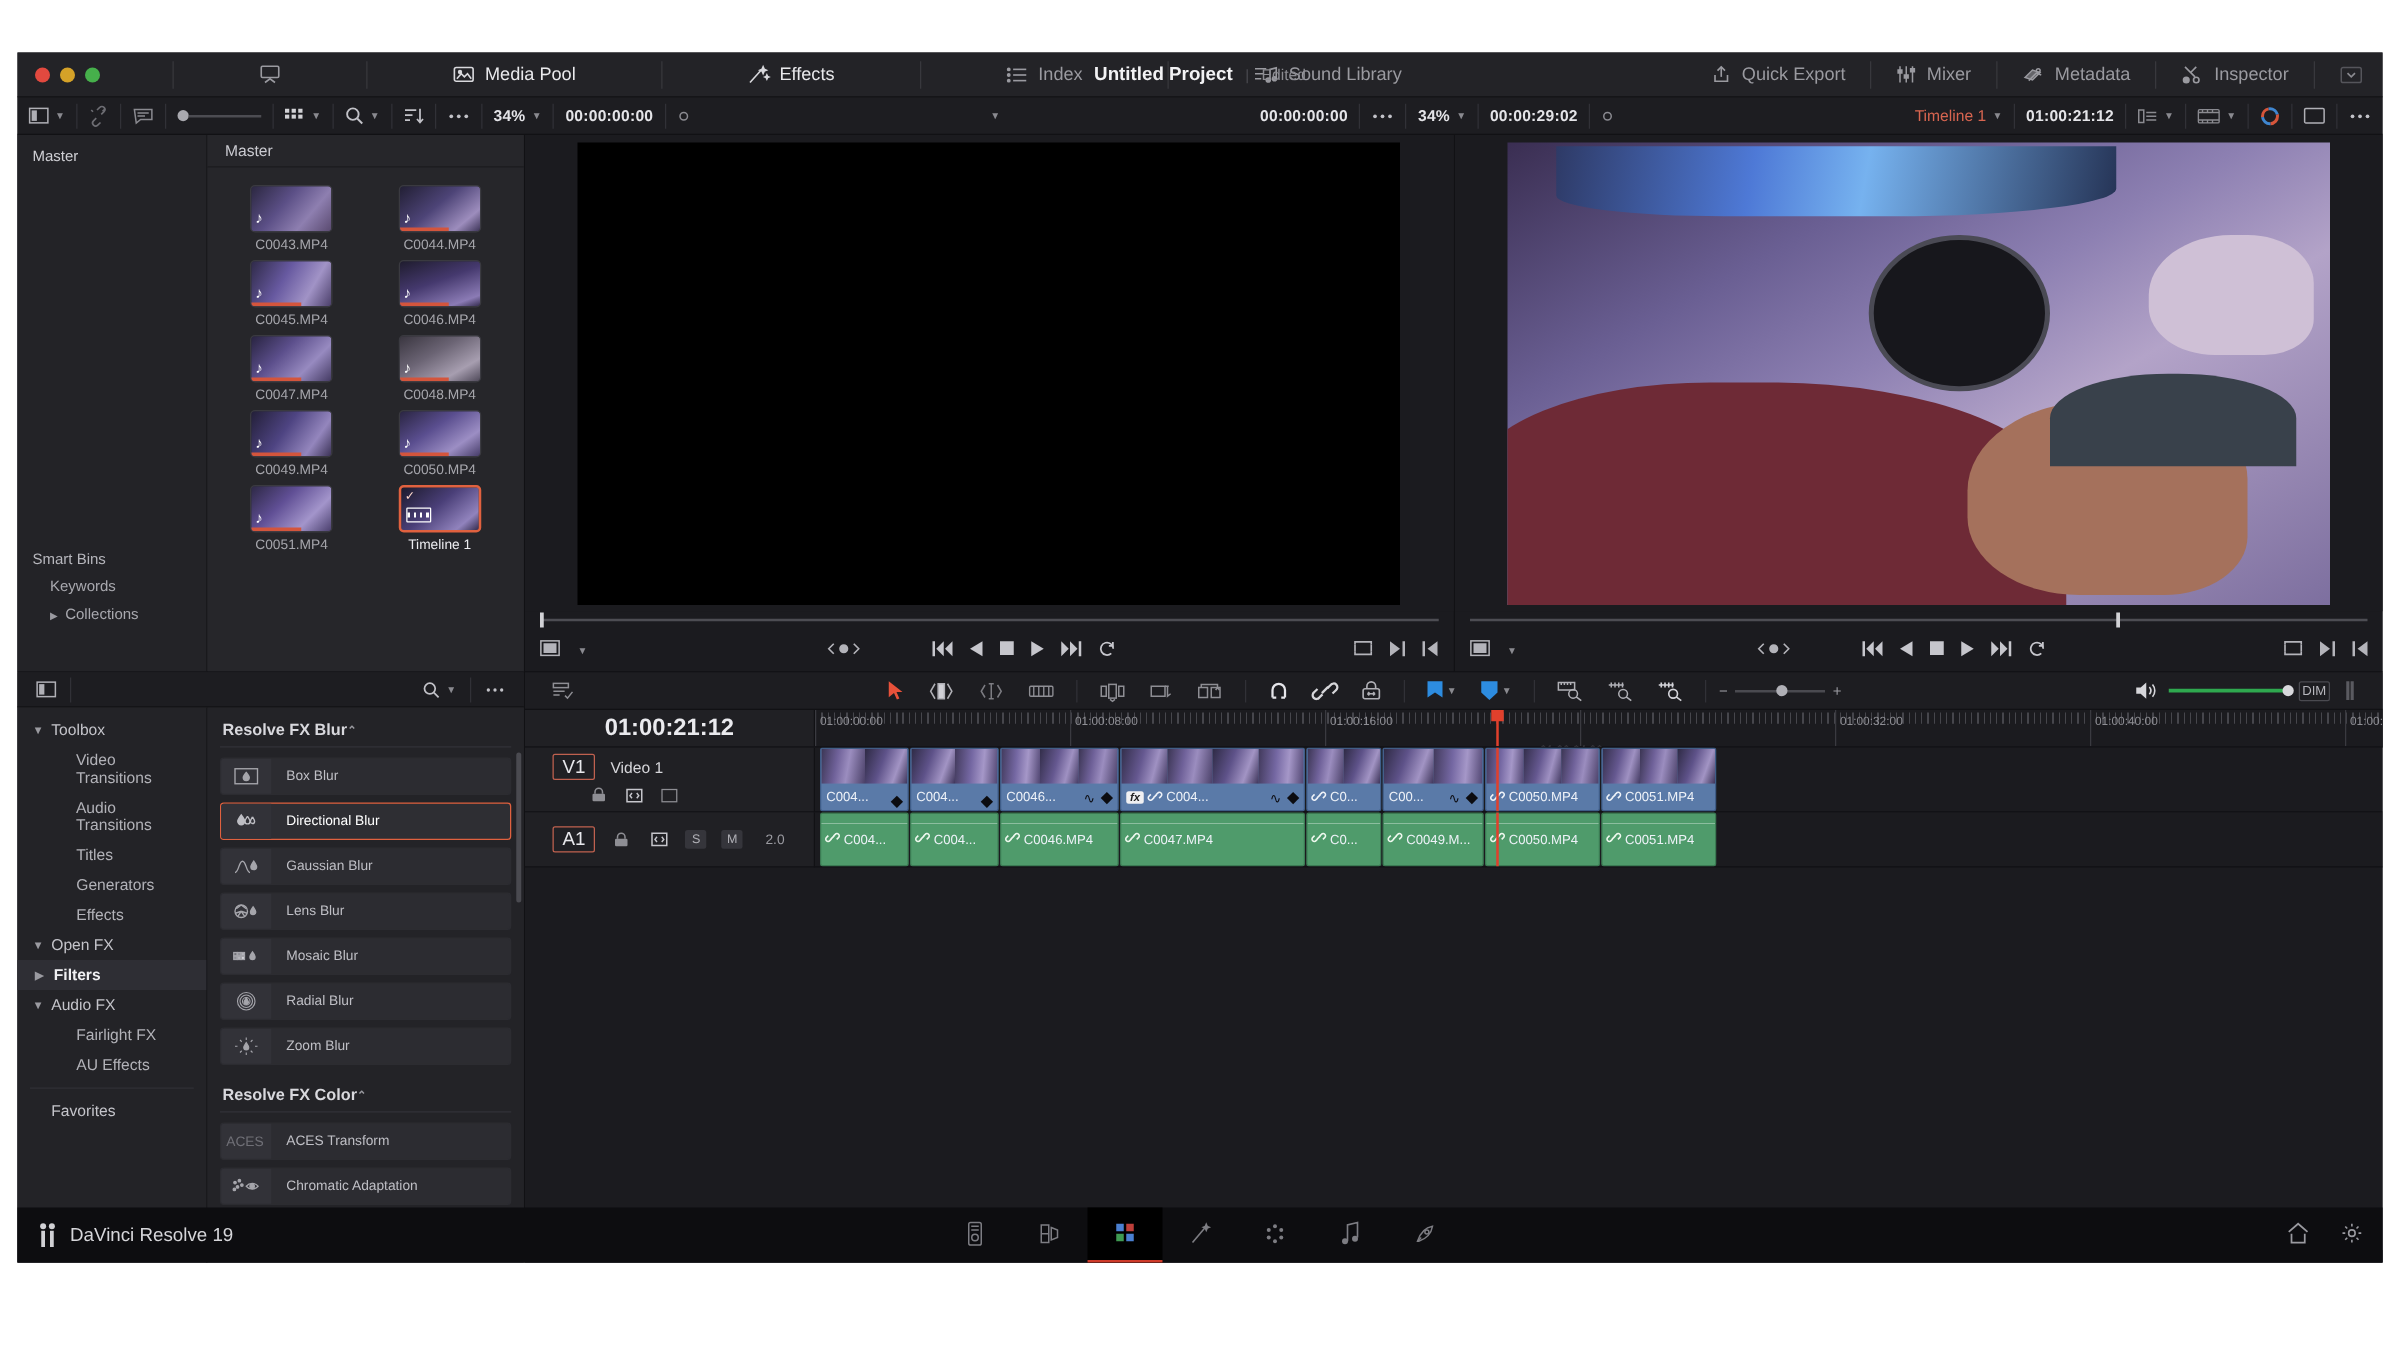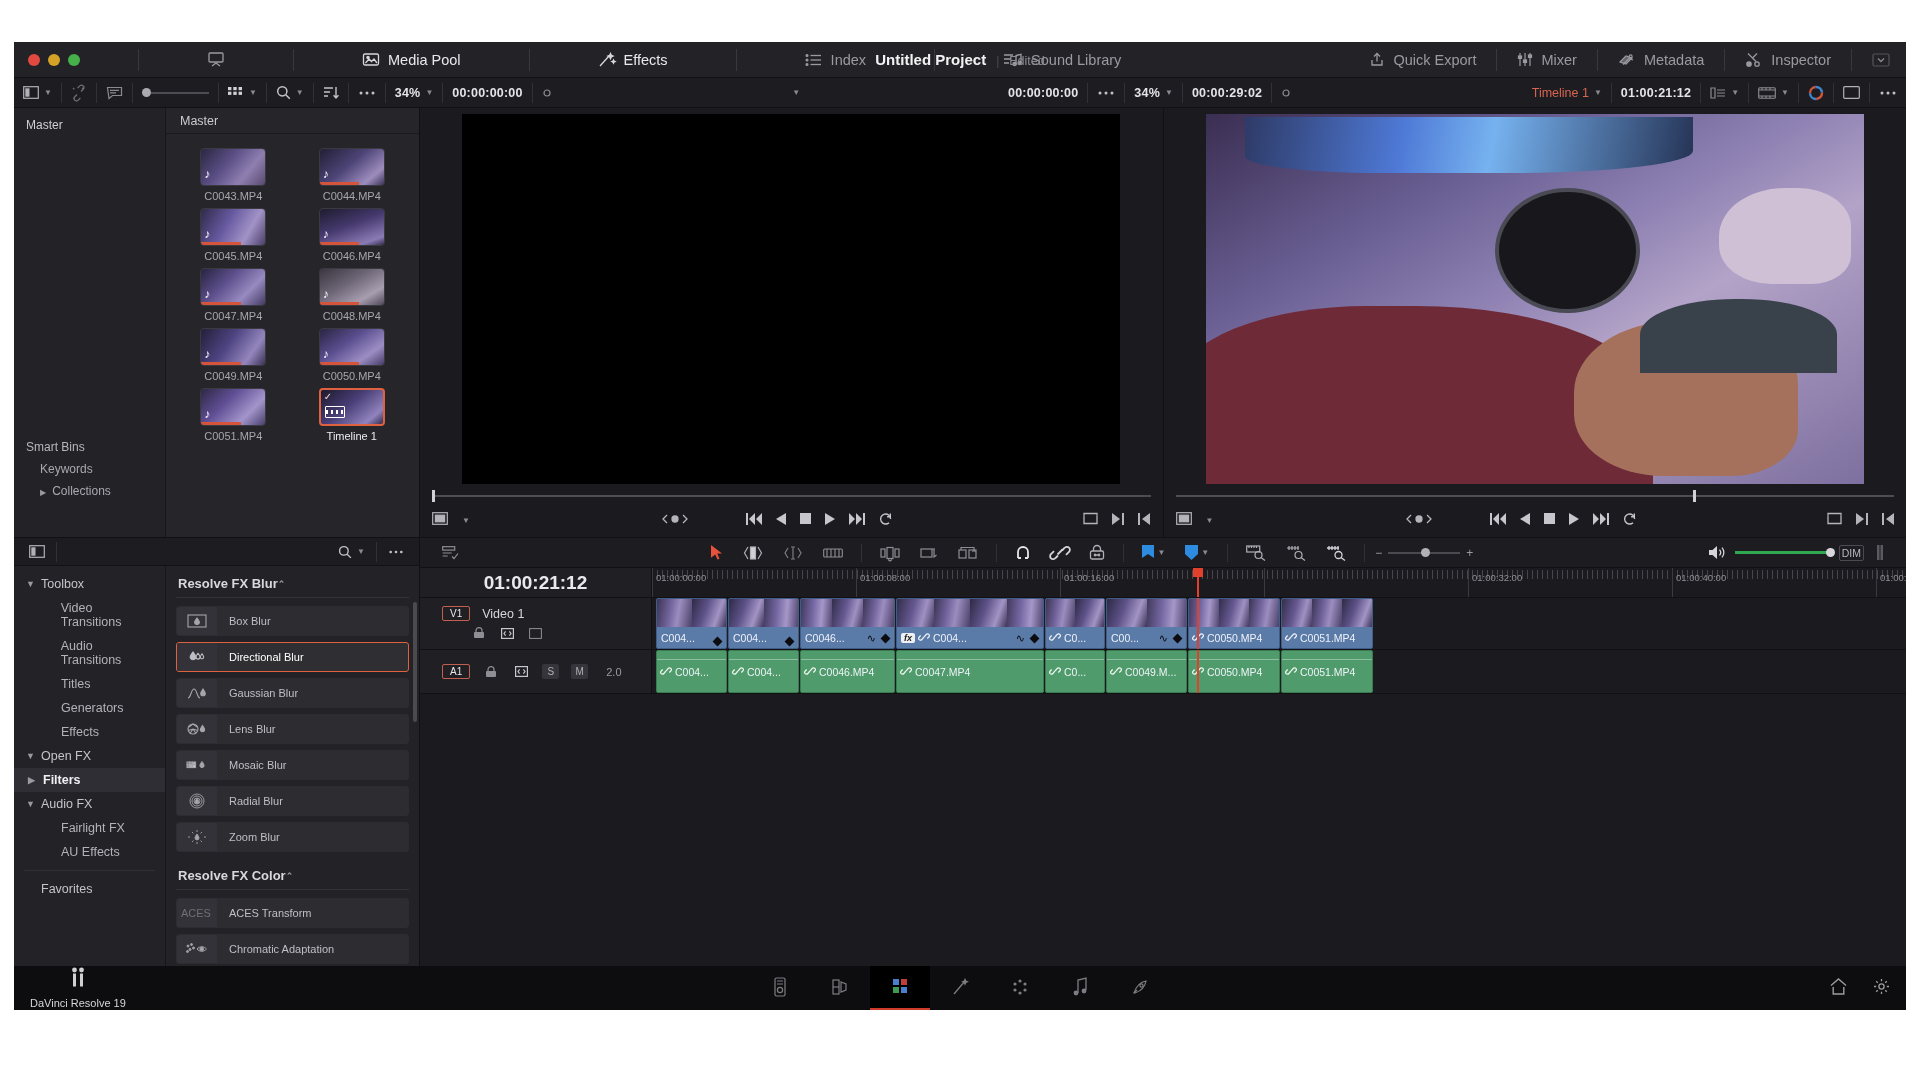--- a/index.html
+++ b/index.html
@@ -185,21 +185,21 @@
     background: repeating-linear-gradient(90deg,#46464c 0 1px, transparent 1px 5px); }
   .tl-tracks { flex: 1; position: relative; overflow: hidden; display:flex; flex-direction:column;}
   .trackrow { display: flex; }
   .th {
     width: 232px; flex: 0 0 232px; background: #202024; border-right:1px solid #111114;
     border-bottom:1px solid #111114; display:flex; flex-direction:column; justify-content:center;
     padding-left: 22px;
   }
   .th .r1 { display:flex; align-items:center; gap: 12px; }
   .th .r2 { display:flex; align-items:center; gap: 10px; margin-top:4px; padding-left:28px;}
-  .tbadge { border:1px solid #c0614f; color:#e8e8ec; border-radius:2px; font-size:10px; padding:1px 7px; }
+  .tbadge { border:1px solid #c0614f; color:#e8e8ec; border-radius:2px; font-size:15px; padding:1px 7px; }
   .tname { font-size:12.5px; color:#d6d6da; }
   .ticonbtn { width:18px; height:16px; display:flex; align-items:center; justify-content:center; color:#8e8e94;}
   .sqbtn { width:17px; height:15px; border-radius:2px; background:#35353b; color:#b0b0b6; font-size:10px;
            display:flex; align-items:center; justify-content:center;}
   .tvol { font-size:11px; color:#9a9aa0; margin-left: 6px;}
   .tcells { flex:1; position:relative; border-bottom:1px solid #111114; }
 
   .clip { position:absolute; top:0; bottom:0; border-radius:2px; overflow:hidden; }
   .clip.video { background:#5a7aa8; border:1px solid #3f5d88; }
   .clip.audio { background:#4f9b6b; border:1px solid #3b7b53; }
@@ -219,21 +219,21 @@
   .playhead { position:absolute; top:0; bottom:0; width:2px; background:#e0402c; z-index:9; }
   .playhead .head { position:absolute; top:-0px; left:-4px; width:10px; height:9px; background:#e0402c; }
   .tl-hscroll { height:10px; background:#1b1b1f; position:relative;}
   .tl-hscroll .thumb { position:absolute; left:540px; width:530px; top:2px; height:6px; background:#6e6e74; border-radius:3px;}
 
   
   .taskbar {
     position:absolute; left:0; bottom:0; width:1892px; height:44px;
     background:#0d0d10; display:flex; align-items:center; padding:0 16px;
   }
-  .taskbar .brand { display:flex; align-items:center; gap:10px; color:#d6d6da; font-size:11px;flex-direction:column; }
+  .taskbar .brand { display:flex; align-items:center; gap:10px; color:#d6d6da; font-size:15px; }
   .pages { position:absolute; left:50%; transform:translateX(-50%); display:flex; align-items:center; height:44px;}
   .page { width:60px; height:44px; display:flex; align-items:center; justify-content:center; color:#7d7d83; position:relative;}
   .page.active { background:#000; }
   .page.active::after { content:""; position:absolute; left:0; right:0; bottom:0; height:2px; background:#cf3b2a; }
   .tb-far { margin-left:auto; display:flex; gap:26px; color:#9a9aa0;}
   svg { overflow: visible; }
 </style>
 </head>
 <body>
 

